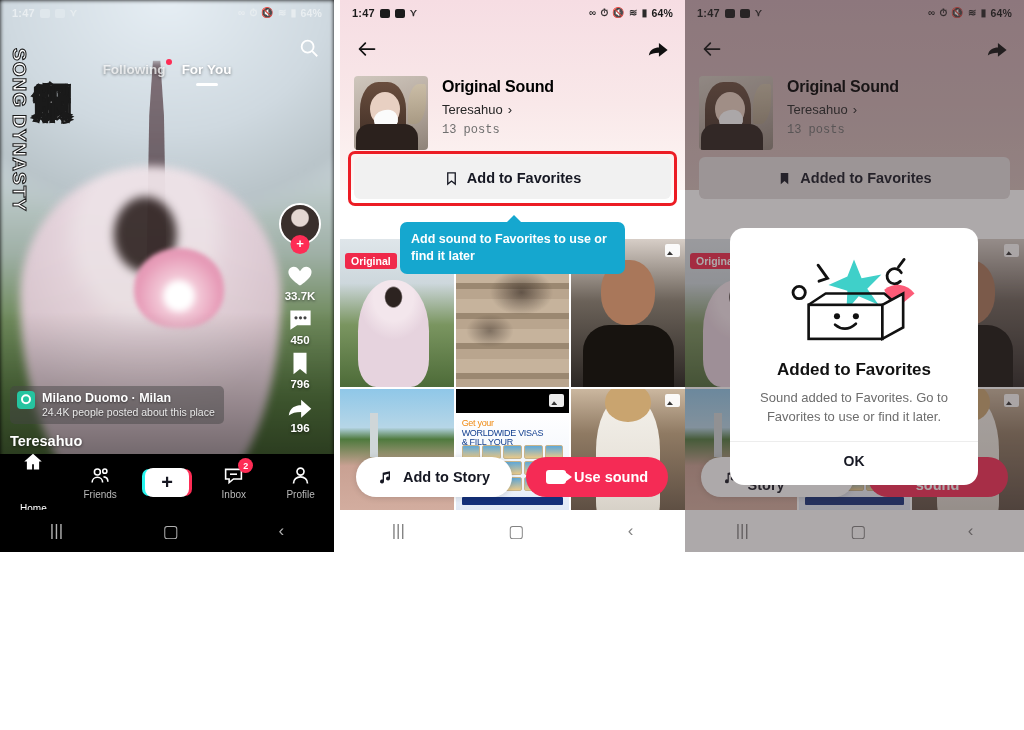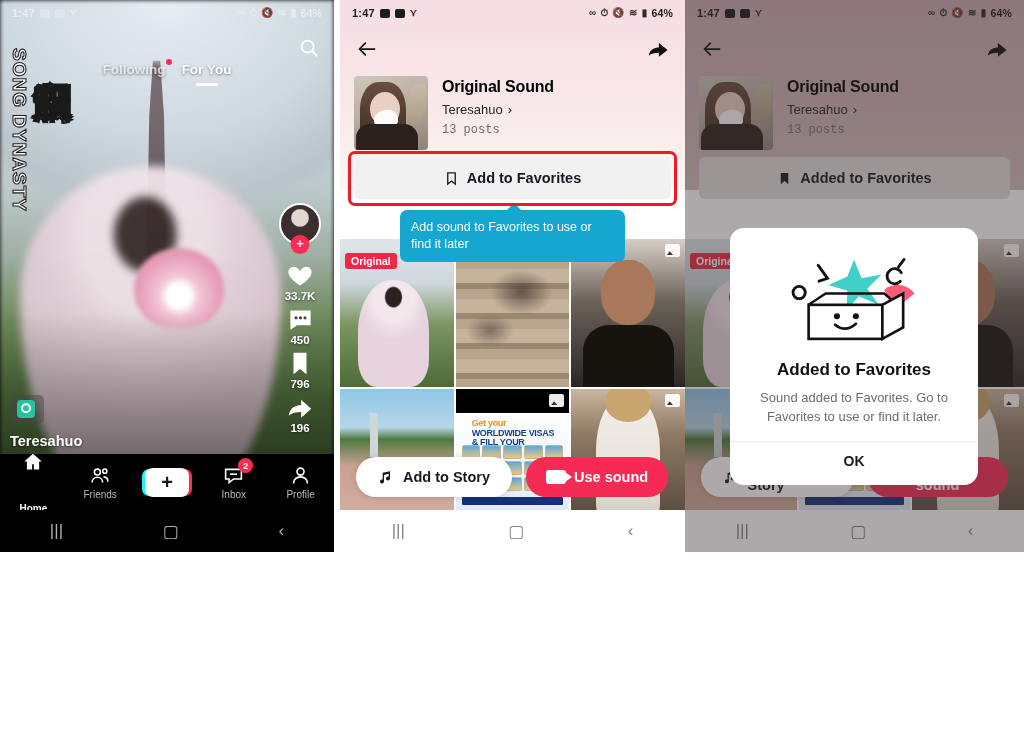--- a/index.html
+++ b/index.html
@@ -97,21 +97,21 @@
       font-size:12.5px; line-height:1.35; text-shadow:0 1px 3px rgba(0,0,0,.55); opacity:.97;}
   .feed-more { font-weight:bold; }
 
   .hl-box { position:absolute; border:3px solid #ec1c24; border-radius:7px; z-index:60; pointer-events:none; }
   #hl-thumb { left:260px; top:580px; width:72px; height:65px; }
 
   .botnav { position:absolute; left:0; right:0; bottom:42px; height:56px; background:#000; z-index:30;
             display:flex; align-items:center; justify-content:space-around; }
   .nav-item { display:flex; flex-direction:column; align-items:center; gap:3px; width:58px; }
   .nav-label { color:#b9b9b9; font-size:10px; }
-  .nav-item.active .nav-label { color:#fff; font-weight:bold;margin-top:27px; }
+  .nav-item.active .nav-label { color:#fff; font-weight:normal;margin-top:27px; }
   .nav-ico { height:22px; display:flex; align-items:center; justify-content:center; position:relative; }
   .create-btn { width:44px; height:29px; border-radius:8px; background:#fff; position:relative;
       display:flex; align-items:center; justify-content:center; font-size:20px; color:#161722; font-weight:bold;
       box-shadow: -4px 0 0 -1px #25f4ee, 4px 0 0 -1px #fe2c55; }
   .nav-badge { position:absolute; top:-6px; right:-8px; min-width:15px; height:15px; border-radius:8px;
       background:#fe2c55; color:#fff; font-size:9px; font-weight:bold; display:flex;
       align-items:center; justify-content:center; padding:0 3px; }
 
   .sysnav { position:absolute; left:0; right:0; bottom:0; height:42px; background:#000; z-index:30;
       display:flex; align-items:center; justify-content:space-around; color:#cfcfcf; }
@@ -141,22 +141,22 @@
   .sp-texts { padding-top:2px; }
   .sp-title { font-size:16px; font-weight:bold; color:#000000; letter-spacing:-.2px; }
   .sp-author { font-size:13px; color:#262626; margin-top:6px; display:flex; align-items:center; gap:5px; }
   .sp-posts { font-size:12px; color:#6f6f6f; margin-top:6px;font-family:Liberation Mono, monospace; }
 
   .fav-btn { position:absolute; top:157px; left:14px; right:14px; height:42px; border-radius:6px;
       background:#f1f1f1; display:flex; align-items:center; justify-content:center; gap:8px;
       font-size:14.5px; font-weight:bold; color:#161823; z-index:14; }
   #hl-fav { left:348px; top:151px; width:329px; height:55px; }
 
-  .tooltip { position:absolute; left:60px; top:210px; width:225px; background:#15a7cf; border-radius:7px;
-      padding:9px 11px; color:#fff; font-size:12.5px; font-weight:normal; line-height:1.35; z-index:22; }
+  .tooltip { position:absolute; left:60px; top:222px; width:225px; background:#15a7cf; border-radius:7px;
+      padding:9px 11px; color:#fff; font-size:12.5px; font-weight:bold; line-height:1.35; z-index:22; }
   .tooltip:before { content:""; position:absolute; top:-7px; left:106px; border-left:8px solid transparent;
       border-right:8px solid transparent; border-bottom:8px solid #15a7cf; }
 
   .grid { position:absolute; top:207px; left:0; right:0; bottom:0; display:grid;
       grid-template-columns:repeat(3, 1fr); grid-auto-rows:148px; gap:2px; z-index:8; background:#fff;margin-top:32px; }
   .cell { position:relative; overflow:hidden; background:#ddd; }
   .cell .badge-orig { position:absolute; left:5px; top:14px; background:#f0294a; color:#fff;
       font-size:10.5px; padding:2px 6px; border-radius:3px; font-weight:bold; z-index:3; }
   .cell .ico-ph { position:absolute; right:5px; top:5px; width:15px; height:13px; background:rgba(255,255,255,.92);
       border-radius:2px; z-index:3; }
@@ -174,21 +174,21 @@
   .c-man { background:linear-gradient(180deg,#d7cec7 0%,#6b6259 42%,#2c2724 100%); }
   .c-man:after { content:""; position:absolute; left:26%; top:14%; width:48%; height:44%;
       border-radius:46%; background:#a9775a; }
   .c-man:before { content:""; position:absolute; left:10%; bottom:0; width:80%; height:42%;
       background:#17130f; border-radius:26px 26px 0 0; }
   .c-park { background:linear-gradient(180deg,#8fc7e8 0%,#b6d6e7 26%,#4f7a3e 34%,#c9a193 52%,#d8b4a6 100%); }
   .c-park:after { content:""; position:absolute; left:26%; top:16%; width:8px; height:44px; background:#cfd6d8; }
   .c-visa { background:#000; }
   .c-visa .v-card { position:absolute; left:0; right:0; top:16%; bottom:16%;
       background:linear-gradient(180deg,#ffffff 0%,#eef3fb 70%,#dfe8f5 100%); }
-  .c-visa .v-t { position:absolute; left:16px; right:6px; top:6px; font-size:9px; font-weight:bold;
+  .c-visa .v-t { position:absolute; left:6px; right:6px; top:6px; font-size:9px; font-weight:normal;
       color:#123f8f; letter-spacing:-.3px; line-height:1.1; }
   .c-visa .v-t span { color:#ef8a12; }
   .c-visa .v-grid { position:absolute; left:6px; right:6px; top:32px; display:grid;
       grid-template-columns:repeat(5,1fr); gap:2px; }
   .c-visa .v-grid i { display:block; height:14px; border-radius:2px;
       background:linear-gradient(180deg,#5fa8d8,#e8c98a); border:1px solid #c7b48b; }
   .c-visa .v-bar { position:absolute; left:6px; right:6px; bottom:8px; height:8px; background:#14307a;
       border-radius:1px; }
   .c-woman { background:linear-gradient(180deg,#cbb79f 0%,#8f7a63 30%,#4d4038 100%); }
   .c-woman:after { content:""; position:absolute; left:22%; top:6%; width:56%; height:88%;
@@ -312,20 +312,24 @@
       <div class="rail-item">
         <svg width="30" height="27" viewBox="0 0 24 24" fill="#fff">
             <path d="M2 19c1-7 6-9 11-9V5l9 8-9 8v-5c-5 0-8 1-11 3z"></path>
           </svg>
         <div class="rail-count">196</div>
       </div>
     </div>
 
     <div class="place-chip">
       <div class="place-pin"></div>
+      <div>
+        <div class="place-t1">Milano Duomo · Milan</div>
+        <div class="place-t2">24.4K people posted about this place</div>
+      </div>
     </div>
 
     <div class="feed-user">Teresahuo</div>
     <div class="feed-desc">
       <span>WHAT THEY SAW IN MILAN? (Episode 7)#fpy #fpypage #chinese...</span>
       <span class="feed-more">See more</span>
     </div>
 
     <div class="botnav">
       <div class="nav-item active">

